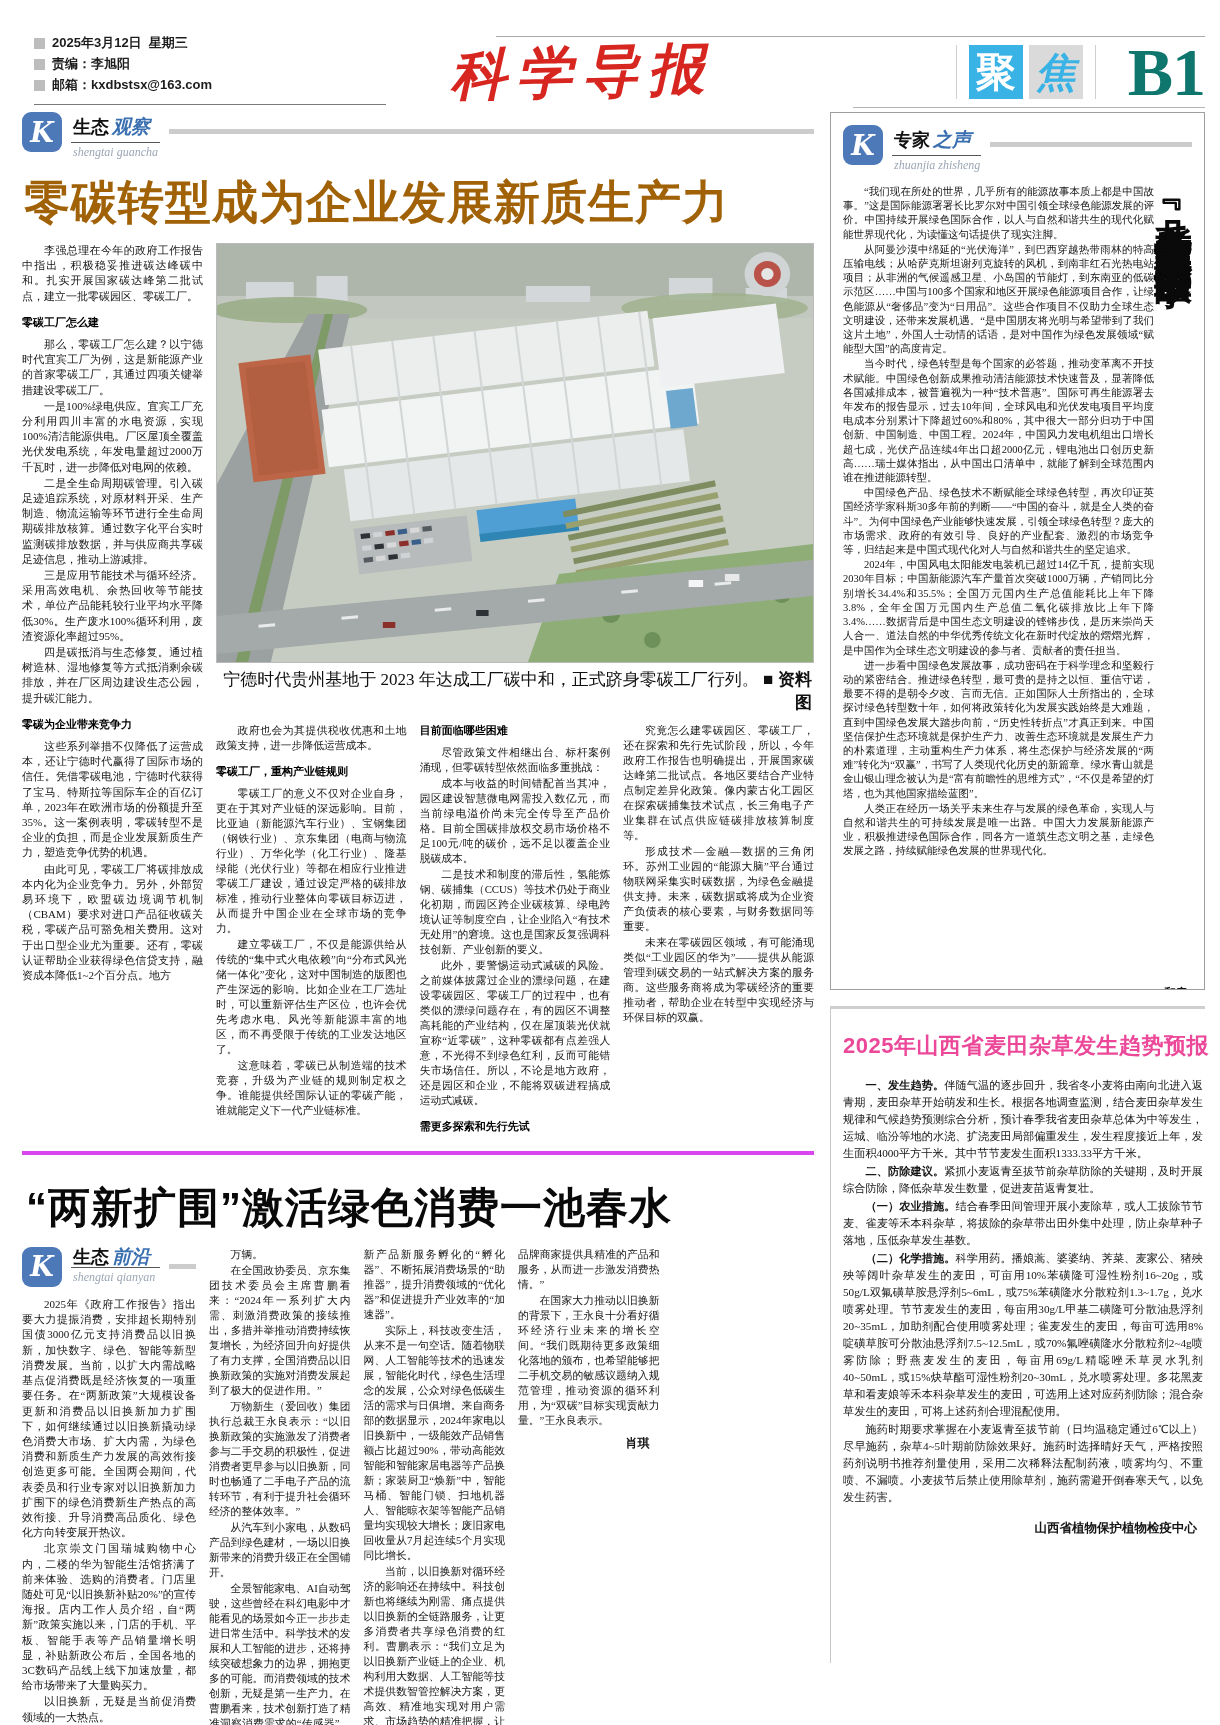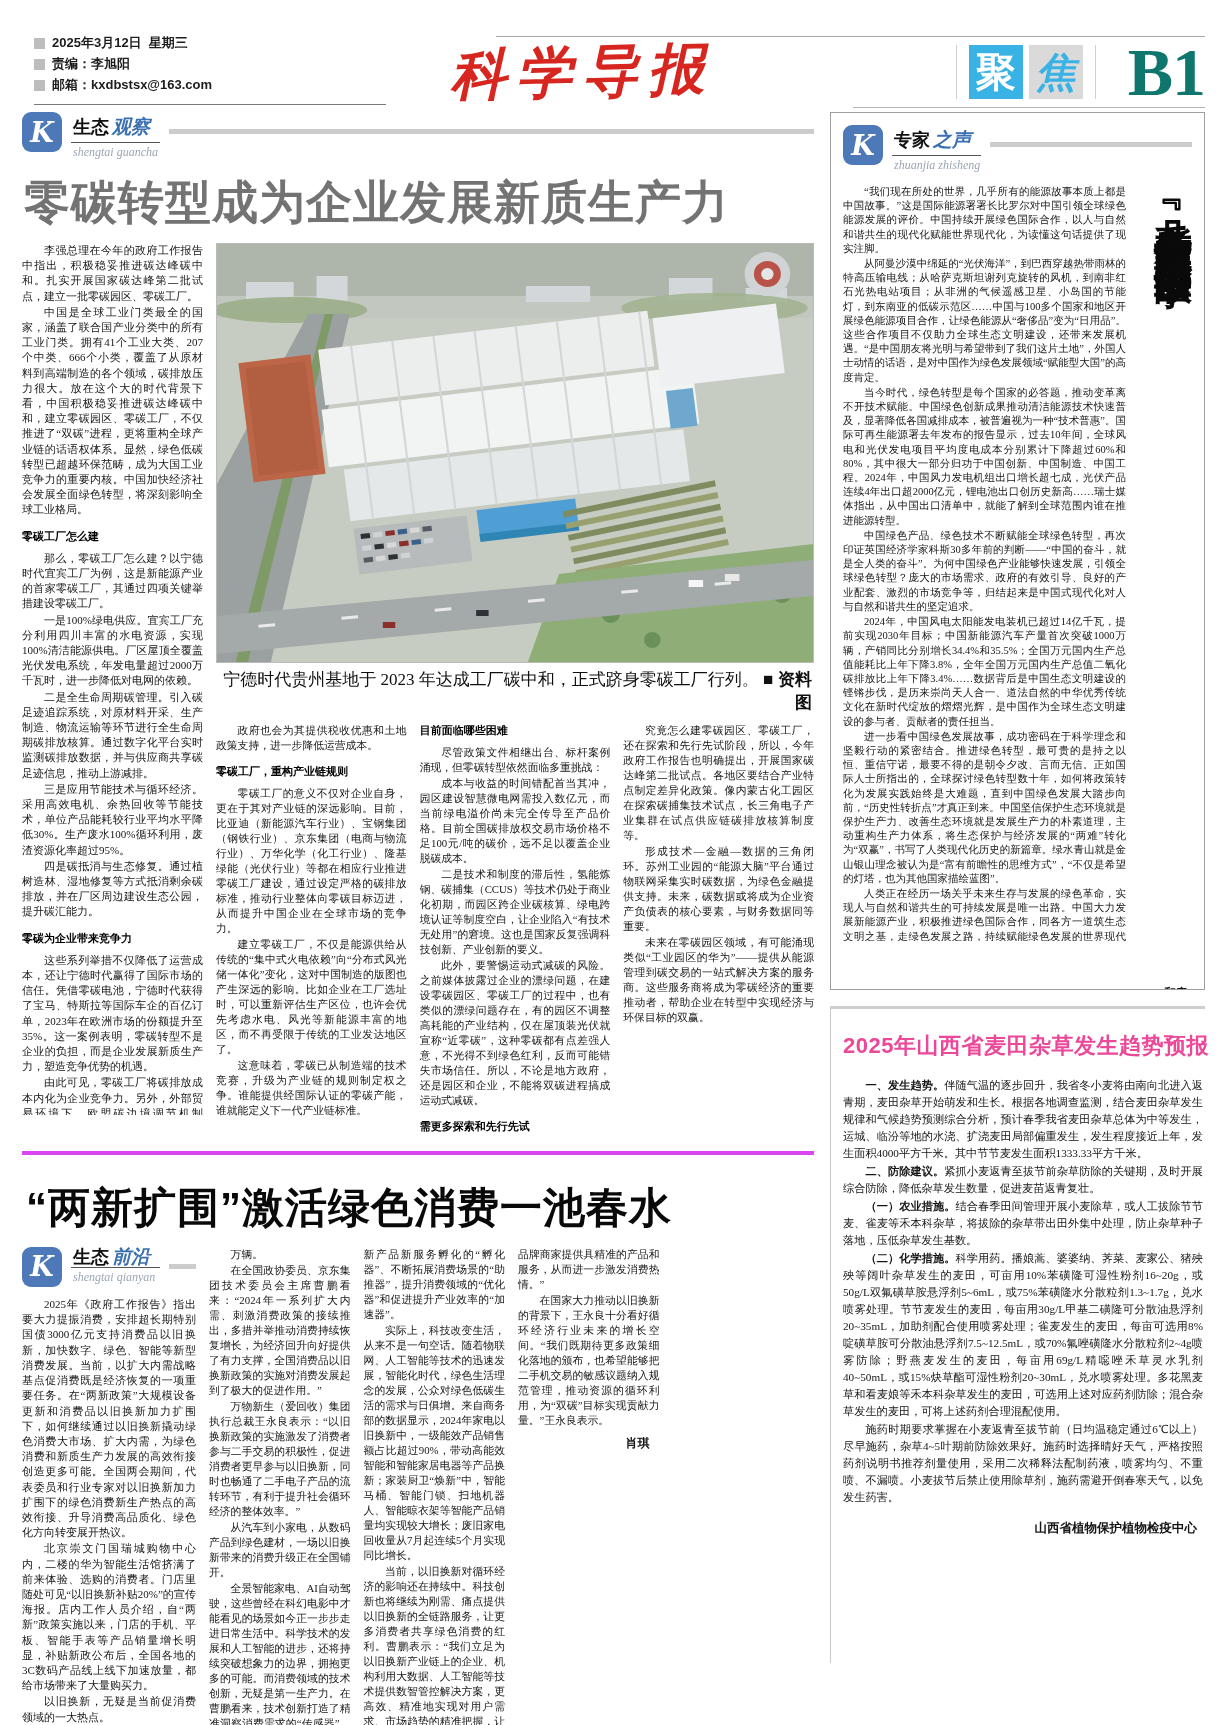--- a/index.html
+++ b/index.html
@@ -46,21 +46,21 @@
   
   .blk{text-indent:2em;margin:0 0 1px;}
   .t-sub{font-family:"Liberation Sans",sans-serif;font-weight:700;font-size:11px;
          text-indent:0;margin:11px 0 7px;color:#000;}
   .t-byline{text-align:right;font-family:"Liberation Sans",sans-serif;font-weight:700;
             text-indent:0;margin-top:8px;padding-right:10px;font-size:12px;}
   .blk-lead{font-family:"Liberation Sans",sans-serif;font-weight:700;}
 
   
   .eco-headline{font-family:"Liberation Sans",sans-serif;font-weight:900;font-size:46px;
-                letter-spacing:1px;line-height:1.15;margin:16px 0 14px 2px;color:#737373;white-space:nowrap;}
+                letter-spacing:1px;line-height:1.15;margin:16px 0 14px 2px;color:#a16207;white-space:nowrap;}
   .eco-body{display:flex;gap:13px;}
   .eco-col1{width:181px;flex:none;font-size:11px;line-height:15.2px;text-align:justify;
             height:872px;overflow:hidden;}
   .eco-main{flex:1;min-width:0;}
   .photo{height:418px;border:1px solid #bbb;overflow:hidden;}
   .photo svg{display:block;}
   .caption{font-size:17px;text-align:right;margin:5px 2px 9px;color:#101010;}
   .caption b{font-family:"Liberation Sans",sans-serif;}
   .eco-cols{column-count:3;column-gap:13px;column-fill:auto;height:412px;overflow:hidden;
             font-size:10.8px;line-height:15px;text-align:justify;}
@@ -71,21 +71,21 @@
                  letter-spacing:1px;line-height:1.1;margin:2px 0 16px 4px;color:#090909;white-space:nowrap;}
   .cons-body{display:flex;gap:13px;}
   .cons-col1{width:174px;flex:none;font-size:11px;line-height:15.2px;text-align:justify;
              height:486px;overflow:hidden;}
   .cons-col1 .sec-head{margin-bottom:10px;}
   .cons-cols{flex:1;min-width:0;column-count:4;column-gap:13px;column-fill:auto;height:486px;
              overflow:hidden;font-size:10.8px;line-height:15px;text-align:justify;}
 
   
   .expert{border:1px solid #9f9f9f;padding:12px 12px 8px;height:856px;overflow:hidden;}
-  .exp-flex{display:flex;gap:28px;margin-top:12px;}
+  .exp-flex{display:flex;gap:0;margin-top:12px;}
   .exp-text{flex:1;min-width:0;font-size:10.5px;line-height:14.2px;text-align:justify;
             height:756px;overflow:hidden;}
   .vhead{writing-mode:vertical-rl;font-family:"Liberation Sans",sans-serif;font-weight:900;
          font-size:38px;letter-spacing:3px;line-height:1;height:792px;color:#0a0a0a;flex:none;margin-top:2px;}
   .exp-byline{text-align:right;font-family:"Liberation Sans",sans-serif;font-weight:700;
               font-size:12px;margin-top:6px;padding-right:4px;}
 
   
   .weeds{border-top:3px solid #cfcfcf;border-left:1px solid #c8c8c8;margin-top:16px;
          padding:14px 2px 0 12px;min-height:640px;}
@@ -146,21 +146,20 @@
           </div>
           <div class="sec-rule"></div>
         </div>
 
         <div class="eco-headline">零碳转型成为企业发展新质生产力</div>
 
         <div class="eco-body">
           <div class="eco-col1">
   <div class="blk t-p"><span>李强总理在今年的政府工作报告中指出，积极稳妥推进碳达峰碳中和。扎实开展国家碳达峰第二批试点，建立一批零碳园区、零碳工厂。</span></div>
 
-  <div class="blk t-p"><span>中国是全球工业门类最全的国家，涵盖了联合国产业分类中的所有工业门类。拥有41个工业大类、207个中类、666个小类，覆盖了从原材料到高端制造的各个领域，碳排放压力很大。放在这个大的时代背景下看，中国积极稳妥推进碳达峰碳中和，建立零碳园区、零碳工厂，不仅推进了“双碳”进程，更将重构全球产业链的话语权体系。显然，绿色低碳转型已超越环保范畴，成为大国工业竞争力的重要内核。中国加快经济社会发展全面绿色转型，将深刻影响全球工业格局。</span></div>
 
   <div class="blk t-sub"><span>零碳工厂怎么建</span></div>
 
   <div class="blk t-p"><span>那么，零碳工厂怎么建？以宁德时代宜宾工厂为例，这是新能源产业的首家零碳工厂，其通过四项关键举措建设零碳工厂。</span></div>
 
   <div class="blk t-p"><span>一是100%绿电供应。宜宾工厂充分利用四川丰富的水电资源，实现100%清洁能源供电。厂区屋顶全覆盖光伏发电系统，年发电量超过2000万千瓦时，进一步降低对电网的依赖。</span></div>
 
   <div class="blk t-p"><span>二是全生命周期碳管理。引入碳足迹追踪系统，对原材料开采、生产制造、物流运输等环节进行全生命周期碳排放核算。通过数字化平台实时监测碳排放数据，并与供应商共享碳足迹信息，推动上游减排。</span></div>
 
   <div class="blk t-p"><span>三是应用节能技术与循环经济。采用高效电机、余热回收等节能技术，单位产品能耗较行业平均水平降低30%。生产废水100%循环利用，废渣资源化率超过95%。</span></div>

